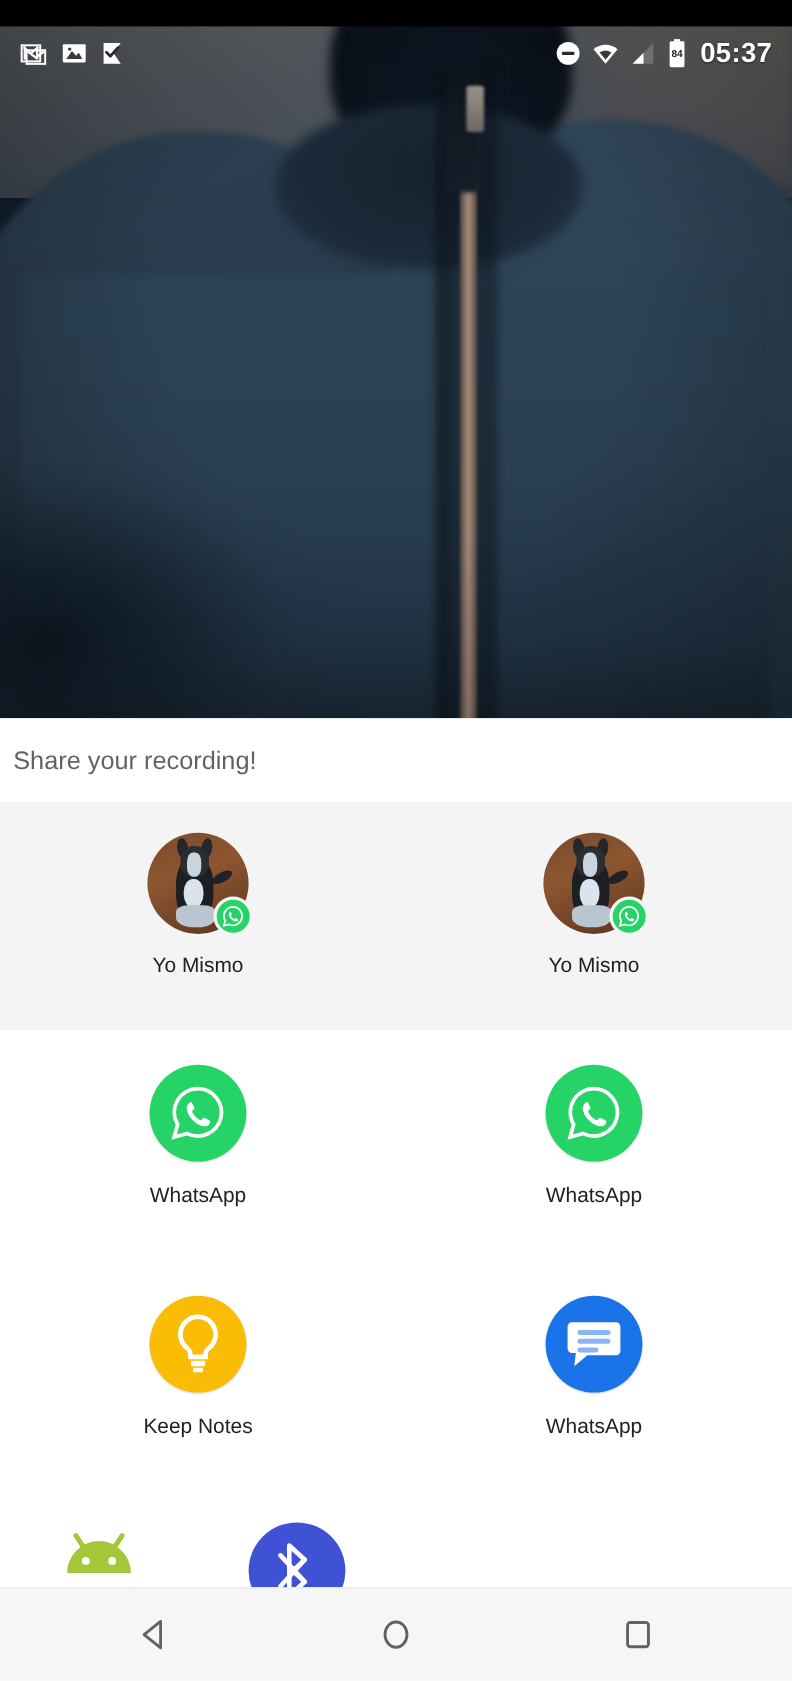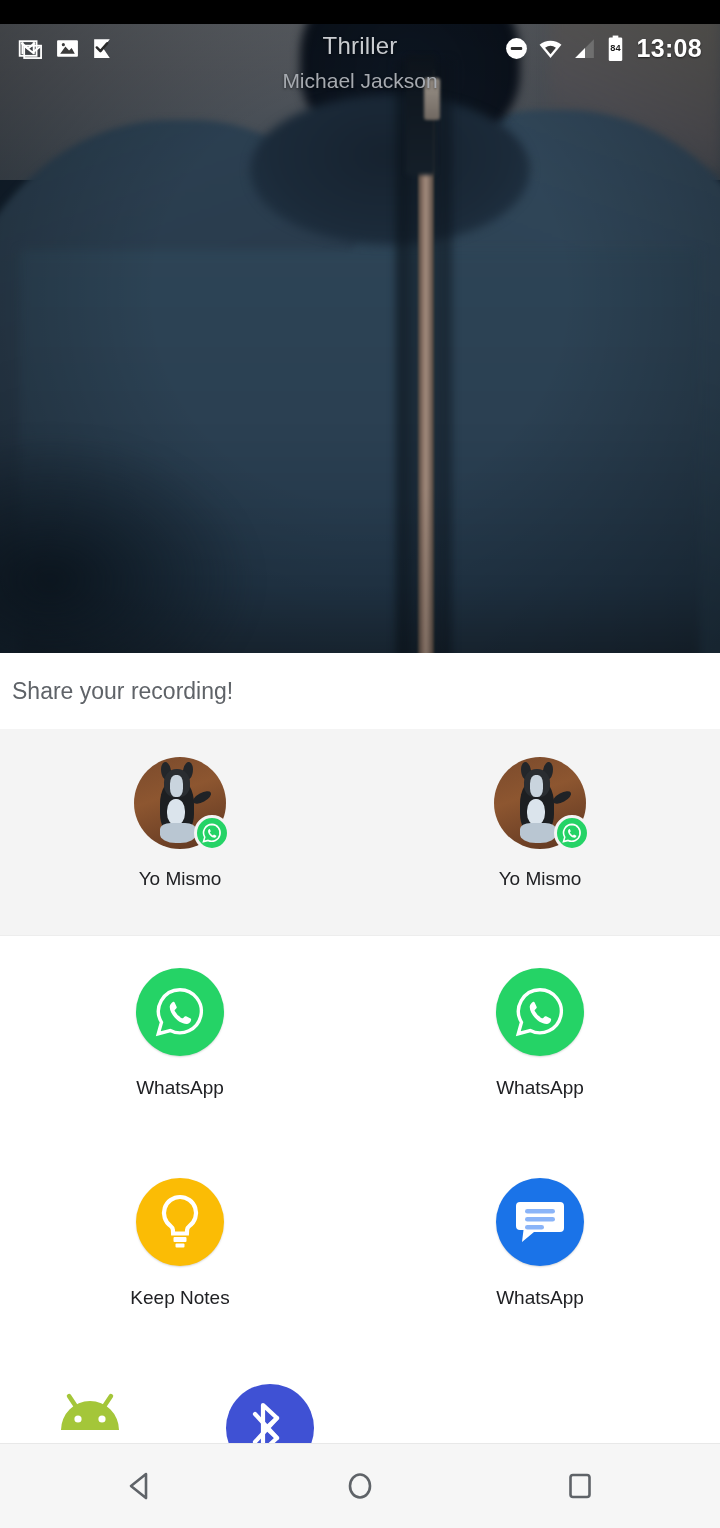--- a/index.html
+++ b/index.html
@@ -256,24 +256,20 @@
       <div class="hood"></div>
       <div class="collar"></div>
       <div class="dark-l"></div>
       <div class="zip-shadow"></div>
       <div class="zip"></div>
       <div class="zip-top"></div>
       <div class="zip-pull"></div>
       <div class="vignette"></div>
     </div>
 
-    <div class="vid-title-wrap">
-      <div class="vid-title">Thriller</div>
-      <div class="vid-sub">Michael Jackson</div>
-    </div>
   </div>
 
   <div class="status-bar"></div>
   <div class="status-row">
     <div class="status-left">
 
       <svg class="si" width="27" height="27" viewBox="0 0 24 24">
         <rect x="1.5" y="5.5" width="15" height="13" fill="none" stroke="#fff" stroke-width="1.6"></rect>
         <path d="M3 7 L9 12 L15 7" fill="none" stroke="#fff" stroke-width="1.8"></path>
         <path d="M4 6.5 L4 17 M14 6.5 L14 17" stroke="#fff" stroke-width="1.8"></path>
@@ -308,21 +304,21 @@
       <svg class="si" width="25" height="25" viewBox="0 0 24 24">
         <path d="M21 3 L21 21 L3 21 Z" fill="#6f6f6f"></path>
         <path d="M12.5 11.5 L12.5 21 L3 21 Z" fill="#ffffff"></path>
       </svg>
 
       <svg class="si" width="19" height="27" viewBox="0 0 14 24">
         <rect x="4.5" y="0.5" width="5" height="2.2" fill="#fff"></rect>
         <rect x="1" y="2.2" width="12" height="21" rx="1.2" fill="#fff"></rect>
         <text x="7" y="14.6" font-family="Liberation Sans, sans-serif" font-size="8.2" font-weight="bold" fill="#1b1b1b" text-anchor="middle">84</text>
       </svg>
-      <div class="clock">13:08</div>
+      <div class="clock">05:37</div>
     </div>
   </div>
 
   <div class="sheet">
 
     <div class="sheet-header">
       <div class="sheet-title">Share your recording!</div>
     </div>
 
     <div class="direct-row">

